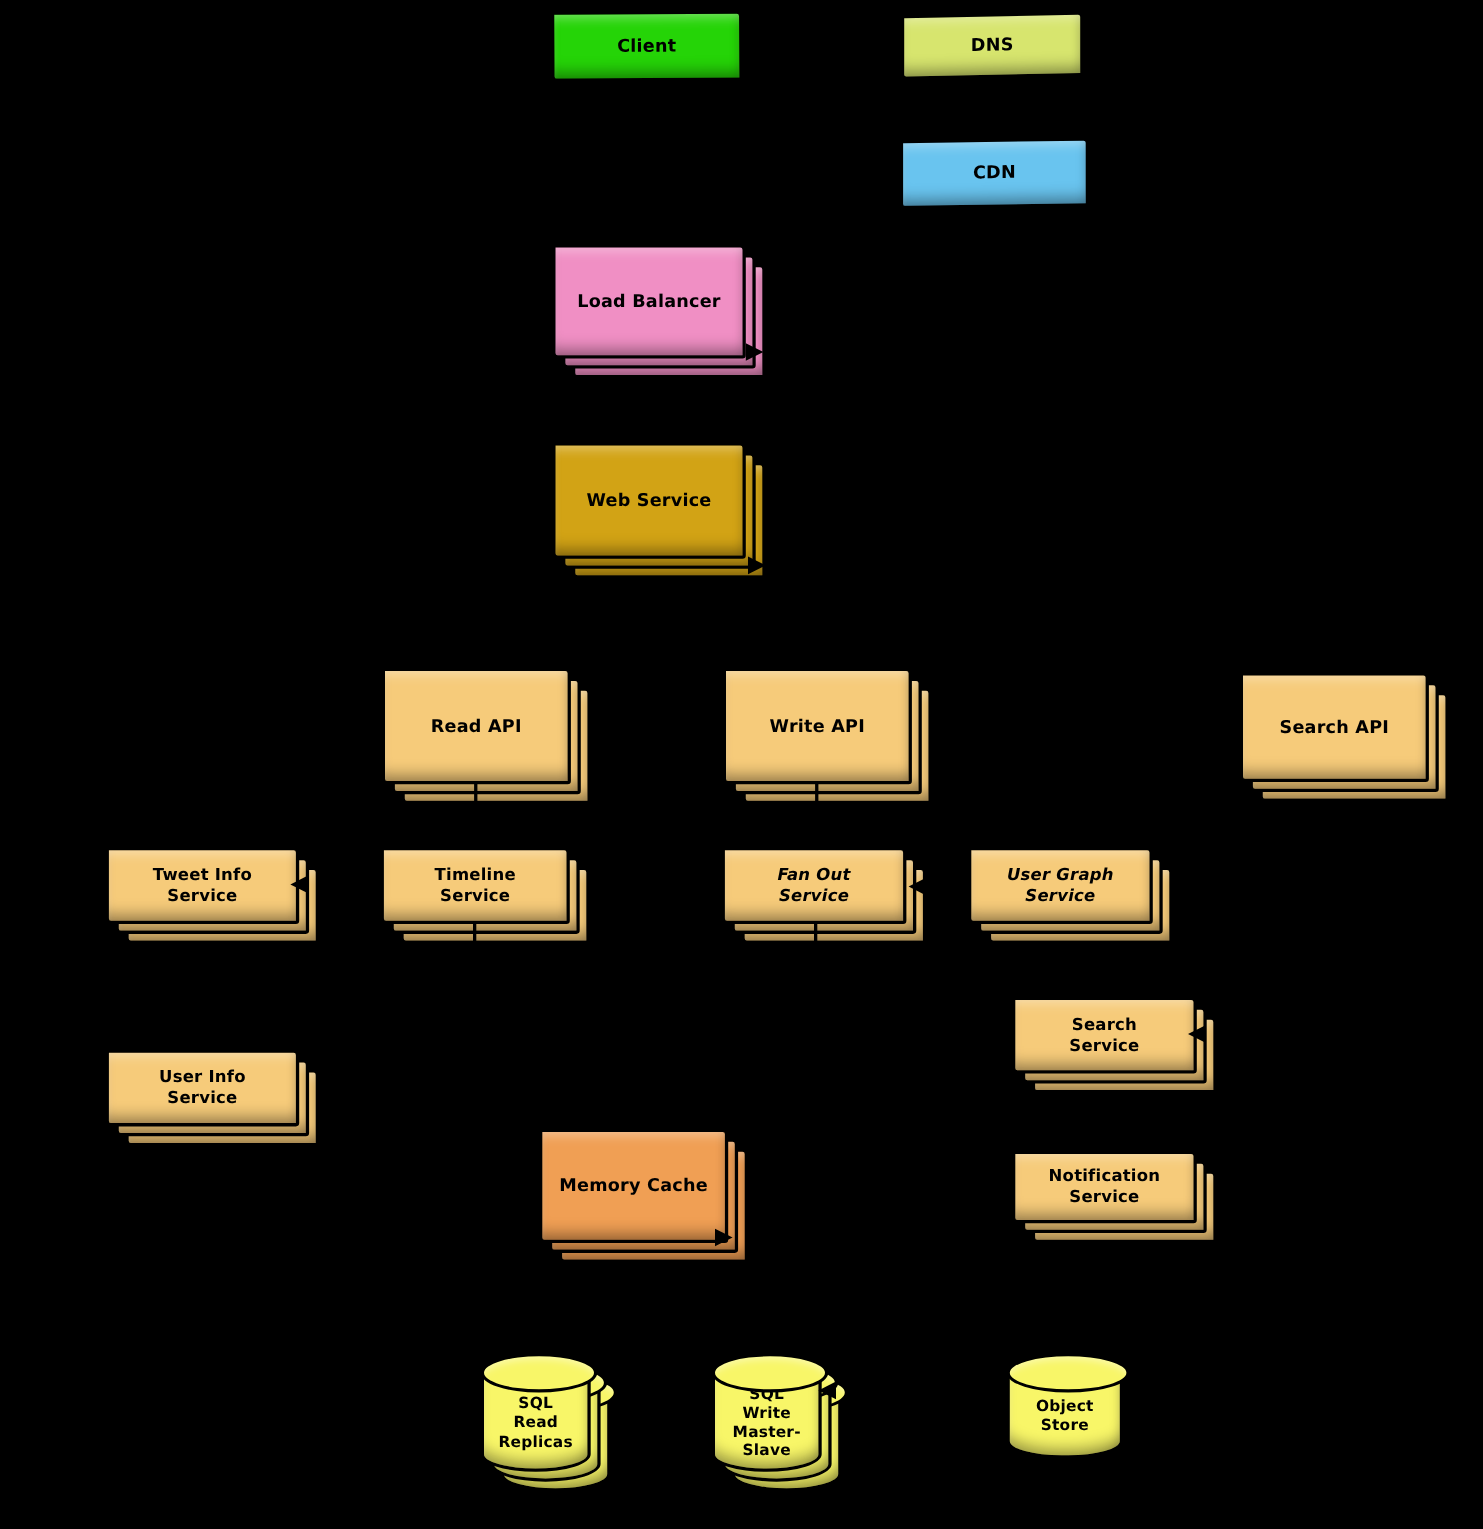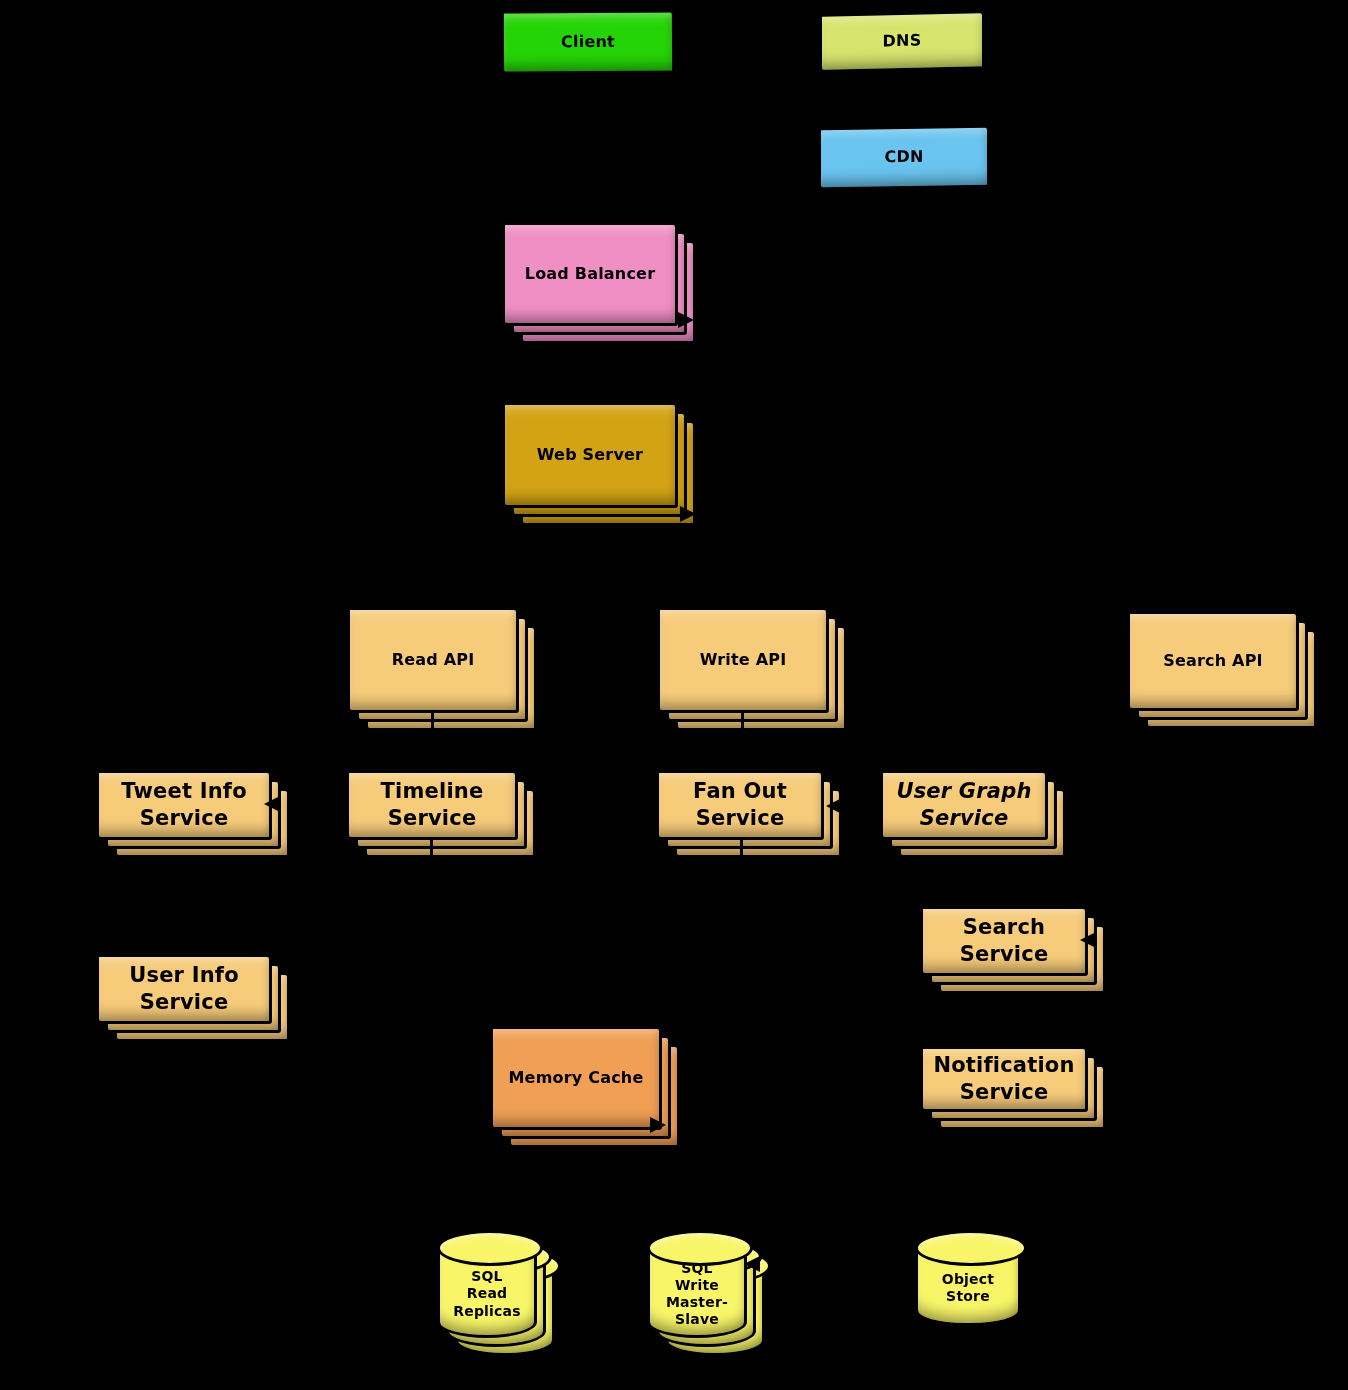--- a/index.html
+++ b/index.html
@@ -30,21 +30,21 @@
   .face {
     display:flex; align-items:center; justify-content:center;
     text-align:center;
   }
   .label {
     font-weight:bold; color:#000;
     white-space:pre-line; line-height:1.28;
     letter-spacing:.2px; font-size:16px;
     padding:0 6px;
   }
-  .small .label { font-size:21px; }
+  .small .label { font-size:15px; }
 
   
   .cyl .layer { border-radius:50px / 16px; }
   .cyl .layer::before {
     content:""; position:absolute;
     top:-3px; left:-3px; width:calc(100% + 6px); height:30px;
     background:var(--c, #ccc);
     border:3px solid #000; border-radius:50%;
     box-shadow: inset 0 6px 8px -4px rgba(255,255,255,.5);
   }
@@ -87,21 +87,21 @@
     <div class="layer g1"></div>
     <div class="layer face">
       <span class="label">Load Balancer</span>
     </div>
   </div>
 
   <div class="stack" style="left: 502px; top: 402px; width: 176px; height: 106px; --c: #d2a315;">
     <div class="layer g2"></div>
     <div class="layer g1"></div>
     <div class="layer face">
-      <span class="label">Web Server</span>
+      <span class="label">Web Service</span>
     </div>
   </div>
 
   <div class="stack" style="left: 347px; top: 607px; width: 172px; height: 106px; --c: #f6cb7a;">
     <div class="layer g2"></div>
     <div class="layer g1"></div>
     <div class="layer face">
       <span class="label">Read API</span>
     </div>
   </div>
@@ -133,21 +133,21 @@
 
   <div class="stack small" style="left: 346px; top: 770px; width: 172px; height: 70px; --c: #f6cb7a;">
     <div class="layer g2"></div>
     <div class="layer g1"></div>
     <div class="layer face">
       <span class="label">Timeline
 Service</span>
     </div>
   </div>
 
-  <div class="stack small" style="left: 656px; top: 770px; width: 168px; height: 70px; --c: #f6cb7a;">
+  <div class="stack small" style="left: 656px; top: 770px; width: 168px; height: 70px; font-style: italic; --c: #f6cb7a;">
     <div class="layer g2"></div>
     <div class="layer g1"></div>
     <div class="layer face">
       <span class="label">Fan Out
 Service</span>
     </div>
   </div>
 
   <div class="stack small" style="left: 880px; top: 770px; width: 168px; height: 70px; font-style: italic; --c: #f6cb7a;">
     <div class="layer g2"></div>

